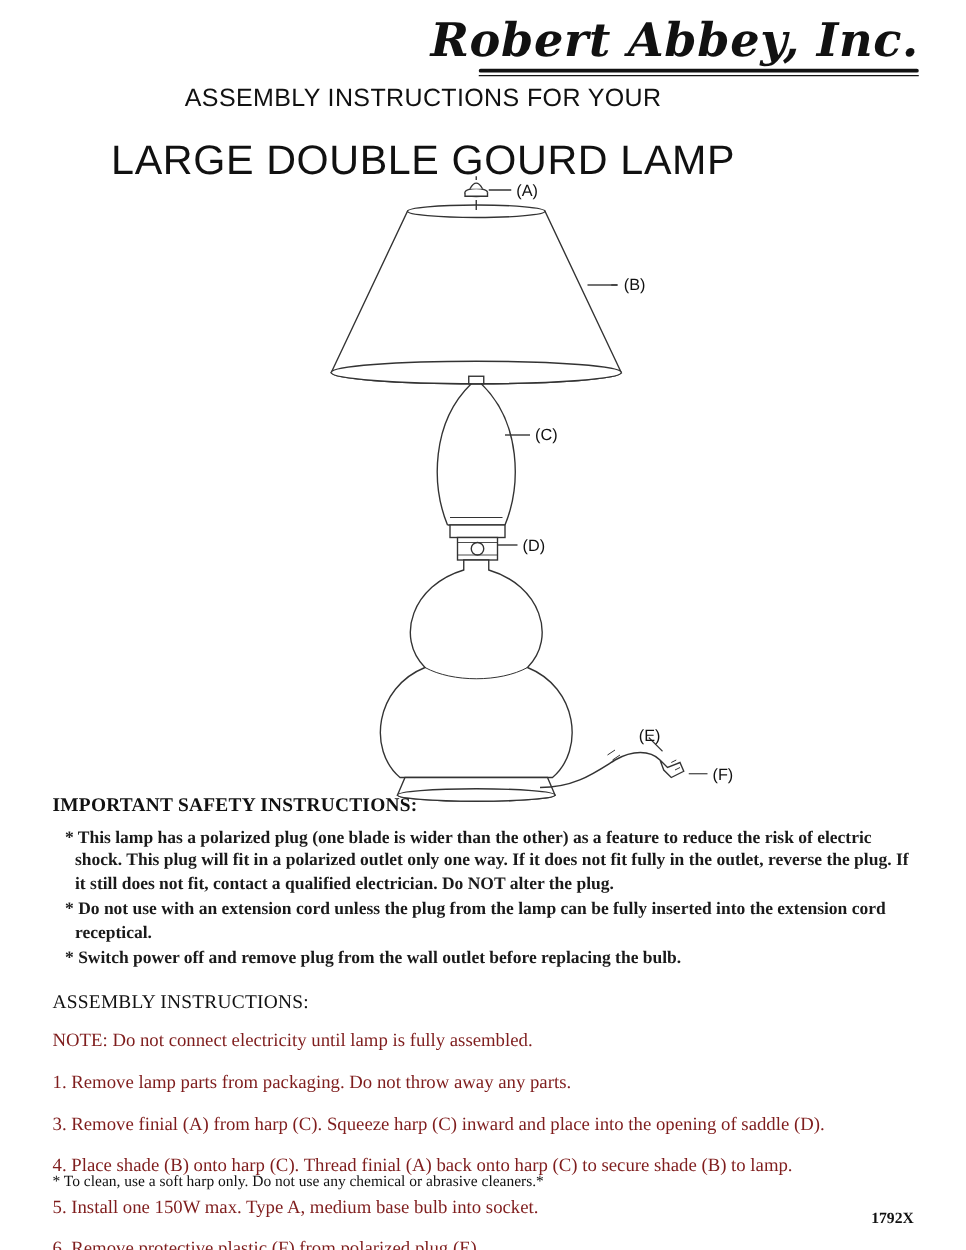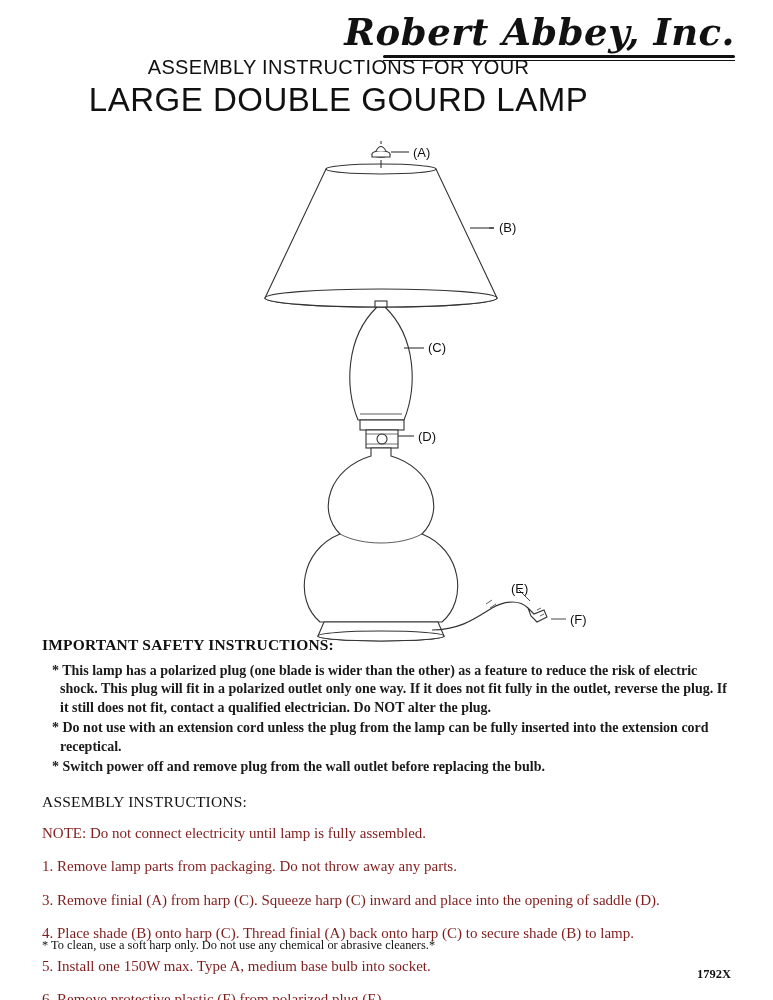--- a/index.html
+++ b/index.html
@@ -52,36 +52,36 @@
     margin-top: 2px;
     height: 1px;
     background: #111;
     width: 352px;
     margin-left: auto;
   }
 
   
   .title-block {
     position: absolute;
-    top: 56px;
+    top: 68px;
     left: 0;
     width: 677px;
     text-align: center;
   }
   .title-small {
     font-family: "Liberation Sans", sans-serif;
     font-size: 20px;
     letter-spacing: 0.3px;
     color: #111;
   }
   .title-large {
     font-family: "Liberation Sans", sans-serif;
     font-size: 33px;
     letter-spacing: 0.5px;
-    margin-top: 2px;
+    margin-top: 18px;
     color: #111;
   }
 
   
   .diagram {
     position: absolute;
     top: 138px;
     left: 0;
     width: 773px;
     height: 510px;

